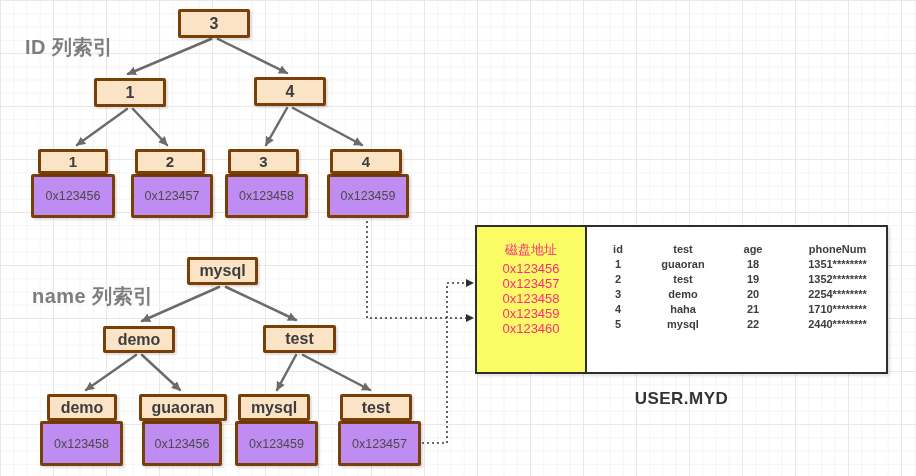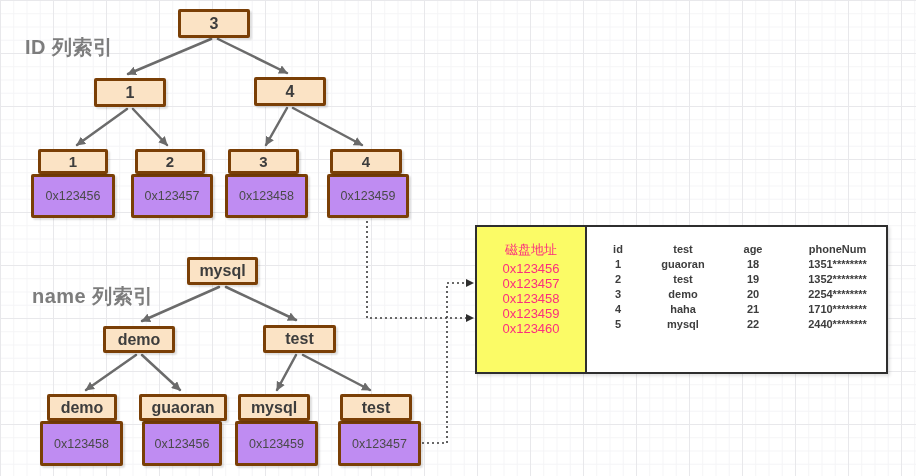--- a/index.html
+++ b/index.html
@@ -173,14 +173,15 @@
       </div>
       <div class="trow">
         <span>5</span>
         <span>mysql</span>
         <span>22</span>
         <span>2440********</span>
       </div>
     </div>
   </div>
 
+  <div class="table-caption">USER.MYD</div>
 
 </div>
 
 </body></html>

